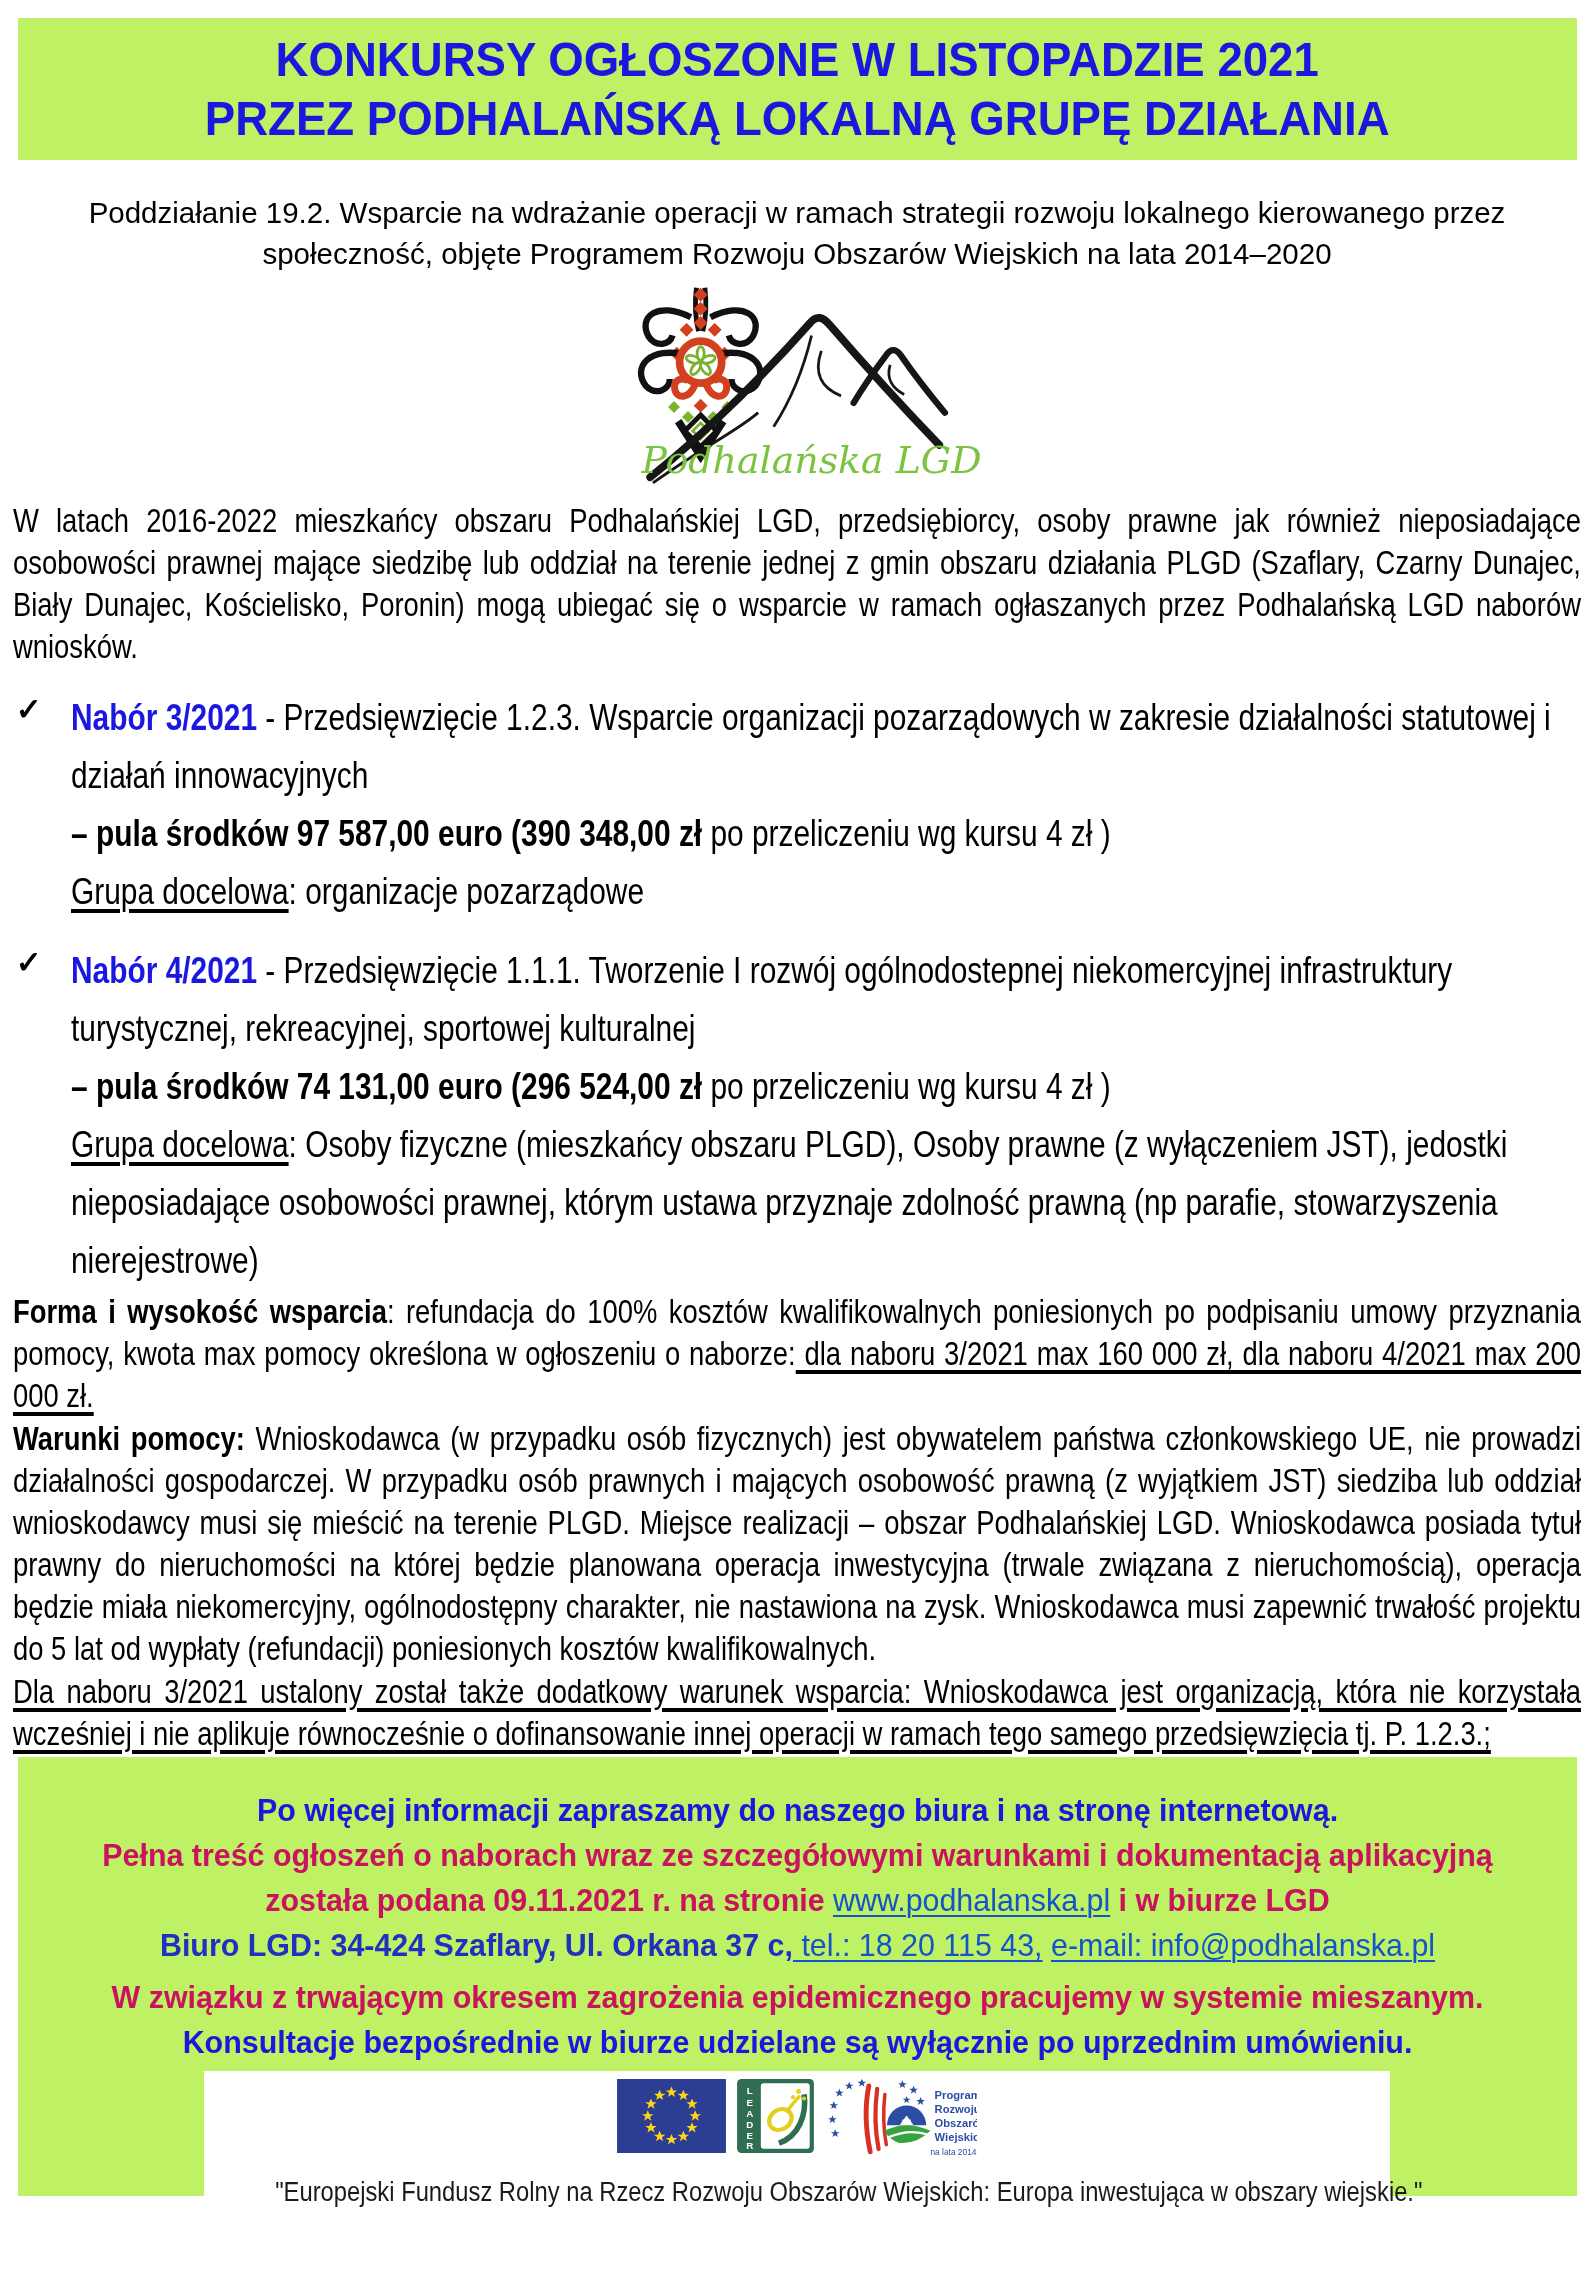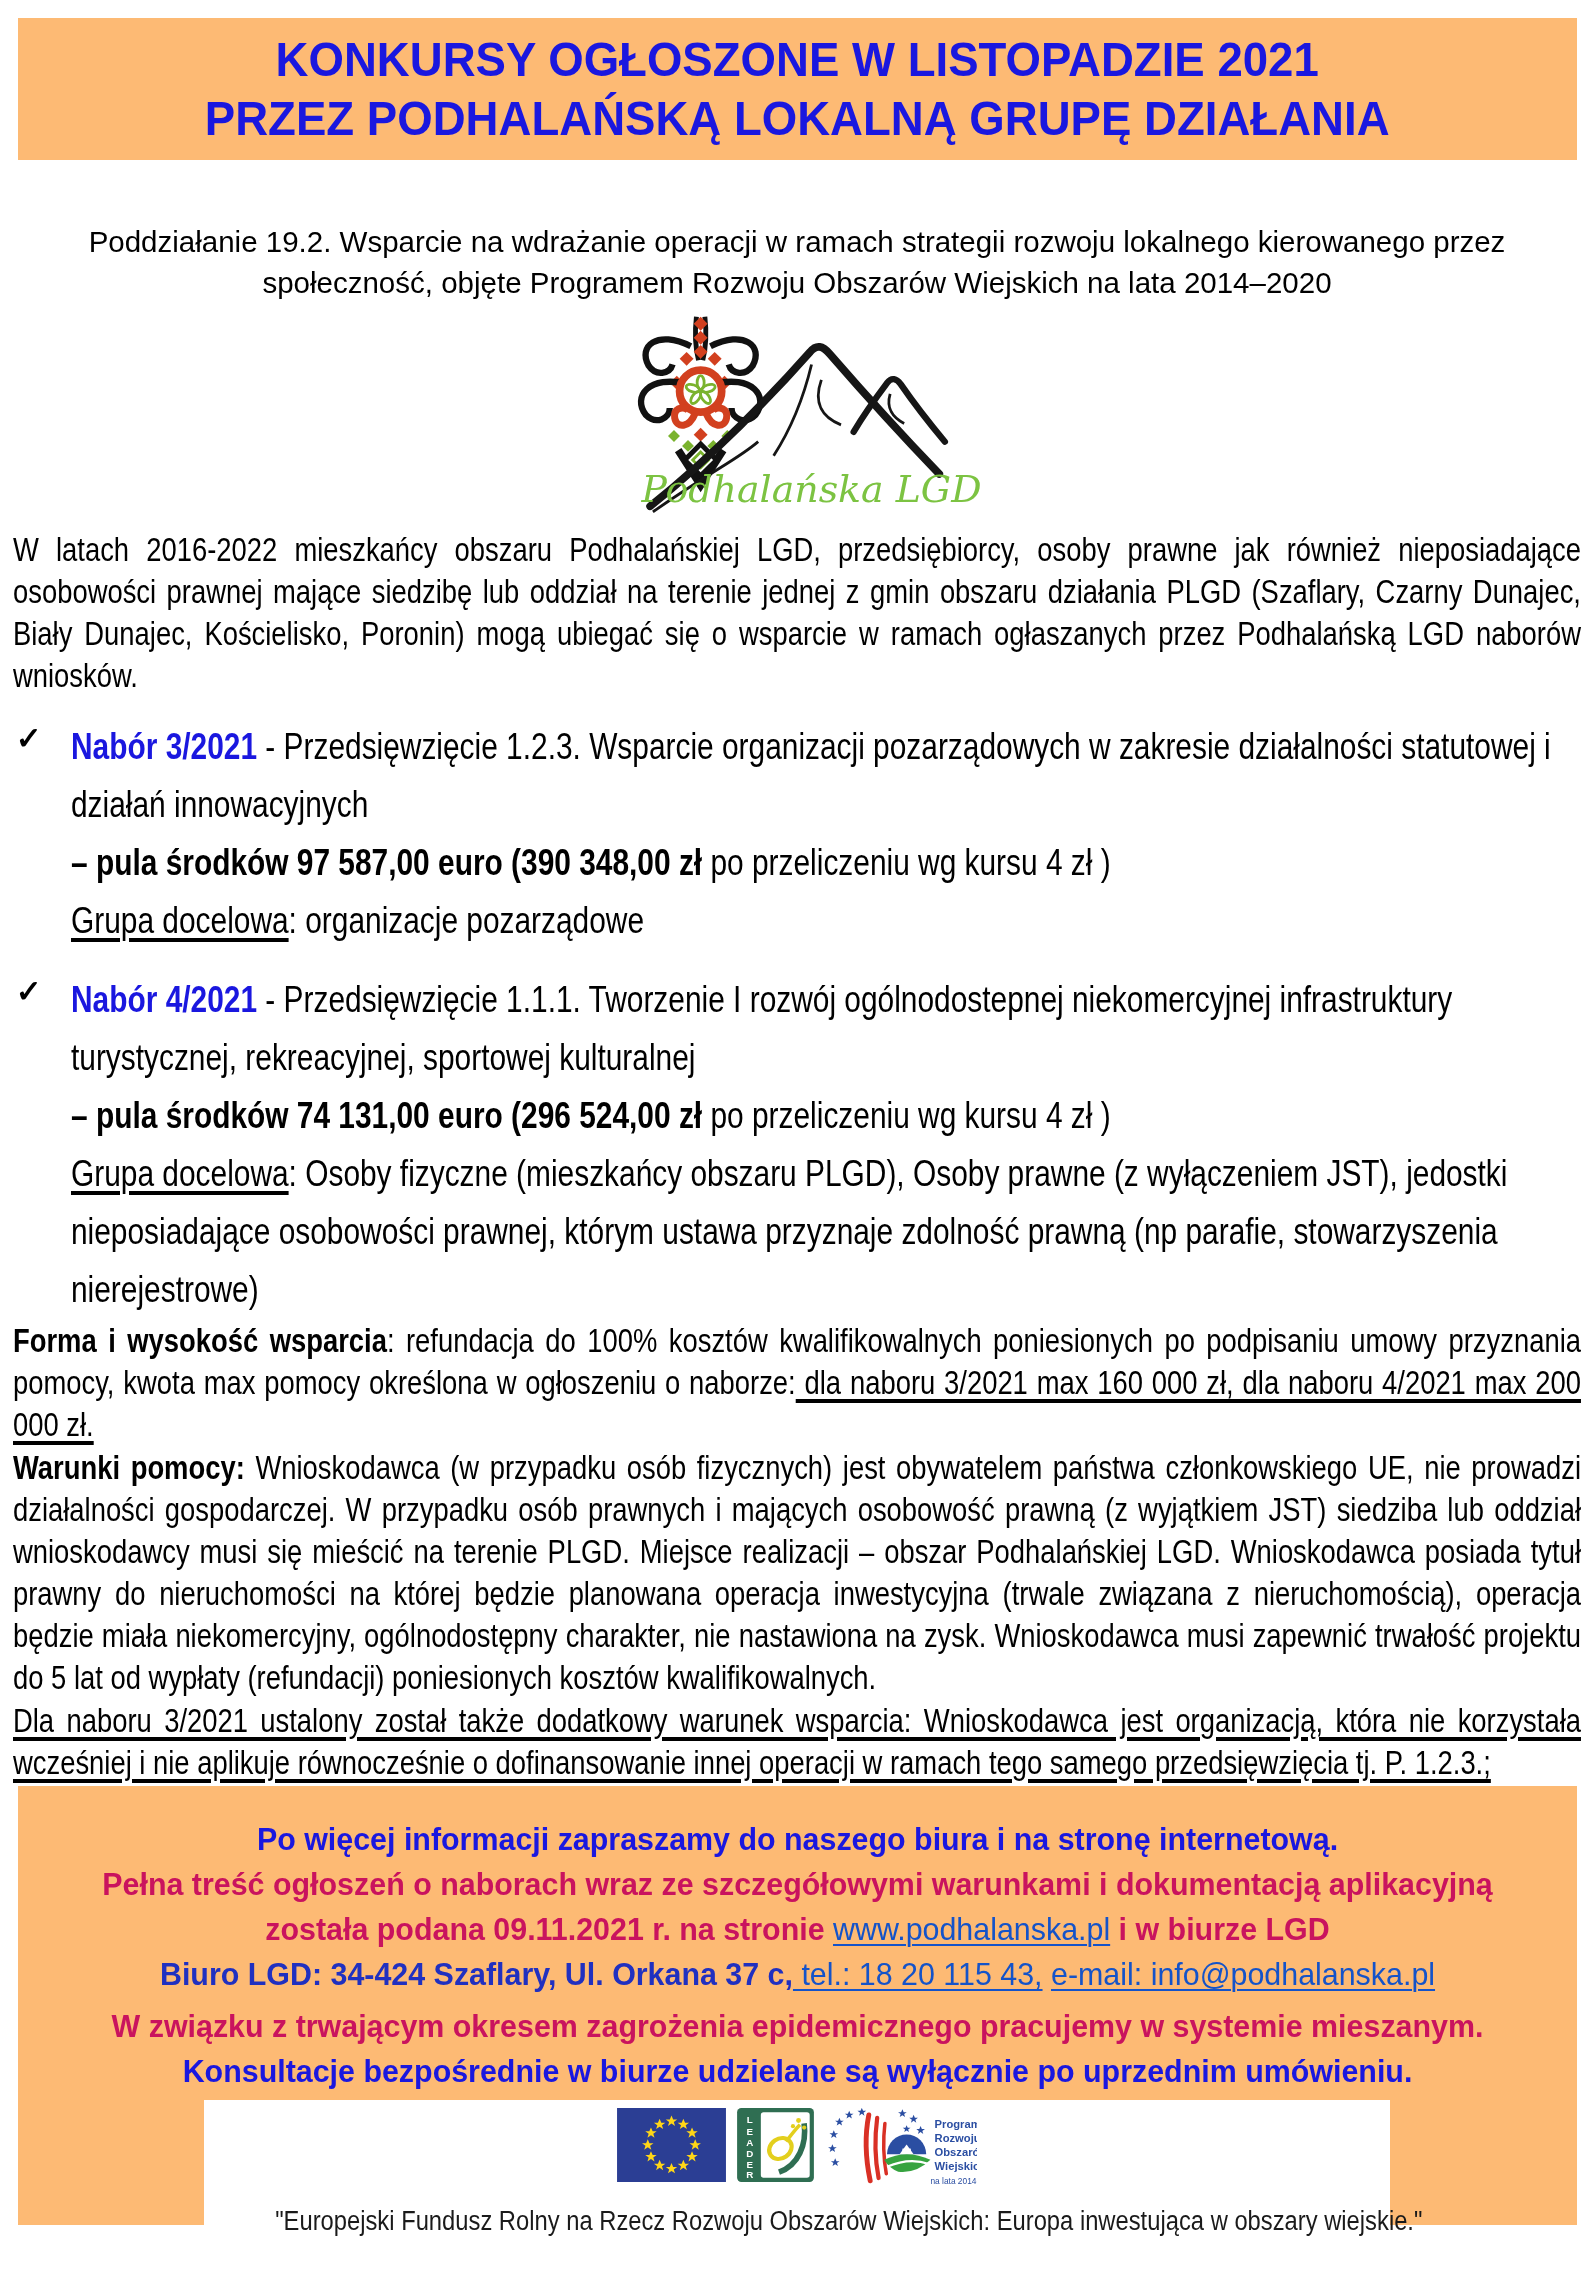--- a/index.html
+++ b/index.html
@@ -8,25 +8,25 @@
     background:#ffffff; overflow:hidden;
     font-family:"Liberation Sans", sans-serif; color:#000;
   }
   
   .cx-l { width:120.48%; transform:scaleX(0.83); transform-origin:0 0; }
   .cx-c { width:120.48%; margin-left:-10.24%; transform:scaleX(0.83); transform-origin:50% 0; }
   .cx-t { width:107.53%; margin-left:-3.765%; transform:scaleX(0.93); transform-origin:50% 0; }
   .cx-f { width:105.26%; margin-left:-2.63%; transform:scaleX(0.95); transform-origin:50% 0; }
 
   
-  .green-box { background:#fdba74; margin:0 17.5px; }
+  .green-box { background:#bef264; margin:0 17.5px; }
   .header-box { margin-top:17.5px; height:142px; padding-top:12.6px; box-sizing:border-box; }
   .title-line { color:#1a17df; font-weight:bold; font-size:49px; line-height:59px; text-align:center; white-space:nowrap; }
 
-  .subtitle { margin:61px auto 0; max-width:1467px; font-size:29.5px; line-height:41px; text-align:center; }
+  .subtitle { margin:32px auto 0; max-width:1467px; font-size:29.5px; line-height:41px; text-align:center; }
 
   
   .logo-wrap { width:379px; margin:8.4px auto 0; }
 
   
   .main { padding:0 13px; }
   .para, .intro { font-size:33px; line-height:42px; text-align:justify; }
   .intro { margin-top:8.4px; }
   .para { margin-top:1px; }
   .call-heading { margin-top:18px; }

